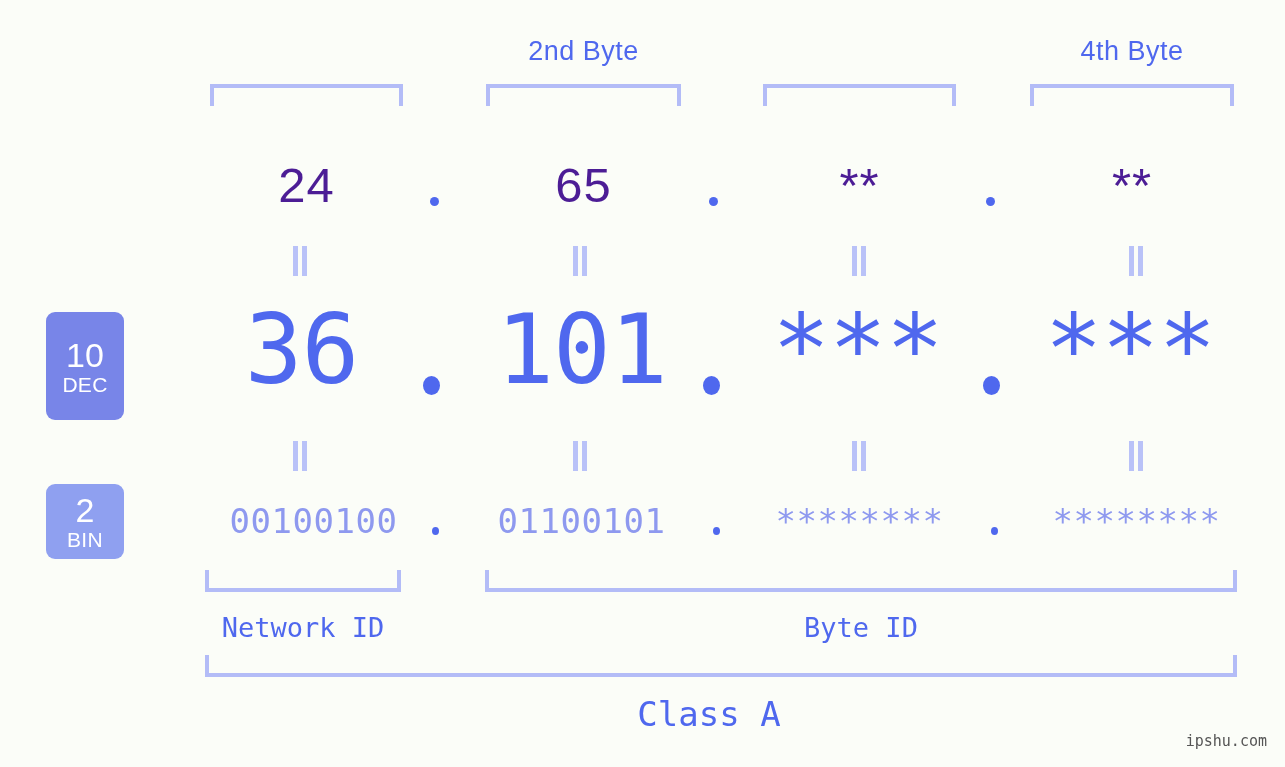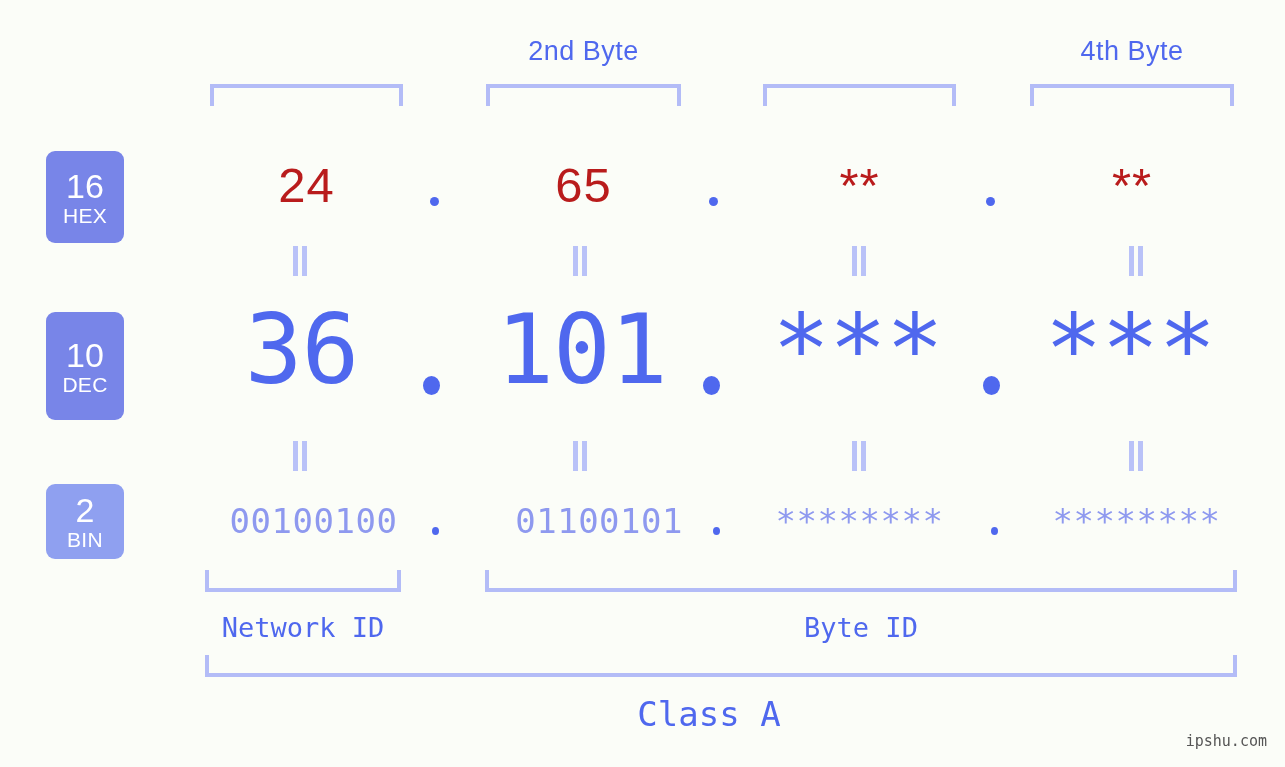--- a/index.html
+++ b/index.html
@@ -80,21 +80,21 @@
   }
 
   
   .val-cell {
     position: absolute;
     text-align: center;
     white-space: nowrap;
     font-family: "DejaVu Sans Mono", "Liberation Mono", monospace;
   }
   .hex-row .val-cell {
-    color: #b91c1c;
+    color: #4c1d95;
     font-size: 49px;
     font-family: "Liberation Sans", sans-serif;
     letter-spacing: 1px;
   }
   .dec-row .val-cell {
     color: #4f68ee;
     font-size: 96px;
     font-family: "DejaVu Sans Mono", monospace;
     letter-spacing: -1px;
   }
@@ -167,24 +167,20 @@
   <div class="top-bracket" style="left:210px; width:193px;"></div>
 
   <div class="byte-header" style="left:486px; width:195px;">2nd Byte</div>
   <div class="top-bracket" style="left:486px; width:195px;"></div>
 
   <div class="top-bracket" style="left:763px; width:193px;"></div>
 
   <div class="byte-header" style="left:1030px; width:204px;">4th Byte</div>
   <div class="top-bracket" style="left:1030px; width:204px;"></div>
 
-  <div class="base-badge" id="badge-hex" style="top: 151px; height: 92px; background: rgb(120, 133, 232);">
-    <span class="num">16</span>
-    <span class="nm">HEX</span>
-  </div>
 
   <div class="hex-row">
     <div class="val-cell" style="left:210px; width:193px; top:157px;">24</div>
     <div class="dot hex" style="left:430px; top:197px;"></div>
 
     <div class="val-cell" style="left:486px; width:195px; top:157px;">65</div>
     <div class="dot hex" style="left:709px; top:197px;"></div>
 
     <div class="val-cell" style="left:763px; width:193px; top:157px;">**</div>
     <div class="dot hex" style="left:986px; top:197px;"></div>
@@ -246,21 +242,21 @@
 
   <div class="base-badge" id="badge-bin" style="top: 484px; height: 75px; background: rgb(143, 160, 240);">
     <span class="num">2</span>
     <span class="nm">BIN</span>
   </div>
 
   <div class="bin-row">
     <div class="val-cell" style="left:212px; width:203px; top:501px;">00100100</div>
     <div class="dot bin" style="left:432px; top:527px;"></div>
 
-    <div class="val-cell" style="left:480px; width:203px; top:501px;text-align:right;">01100101</div>
+    <div class="val-cell" style="left:480px; width:203px; top:501px;">01100101</div>
     <div class="dot bin" style="left:713px; top:527px;"></div>
 
     <div class="val-cell" style="left:758px; width:203px; top:501px;">********</div>
     <div class="dot bin" style="left:991px; top:527px;"></div>
 
     <div class="val-cell" style="left:1035px; width:203px; top:501px;">********</div>
   </div>
 
   <div class="bottom-bracket" style="left:205px; width:196px; top:570px;"></div>
   <div class="id-label" style="left:205px; width:196px; top:612px;">Network ID</div>

